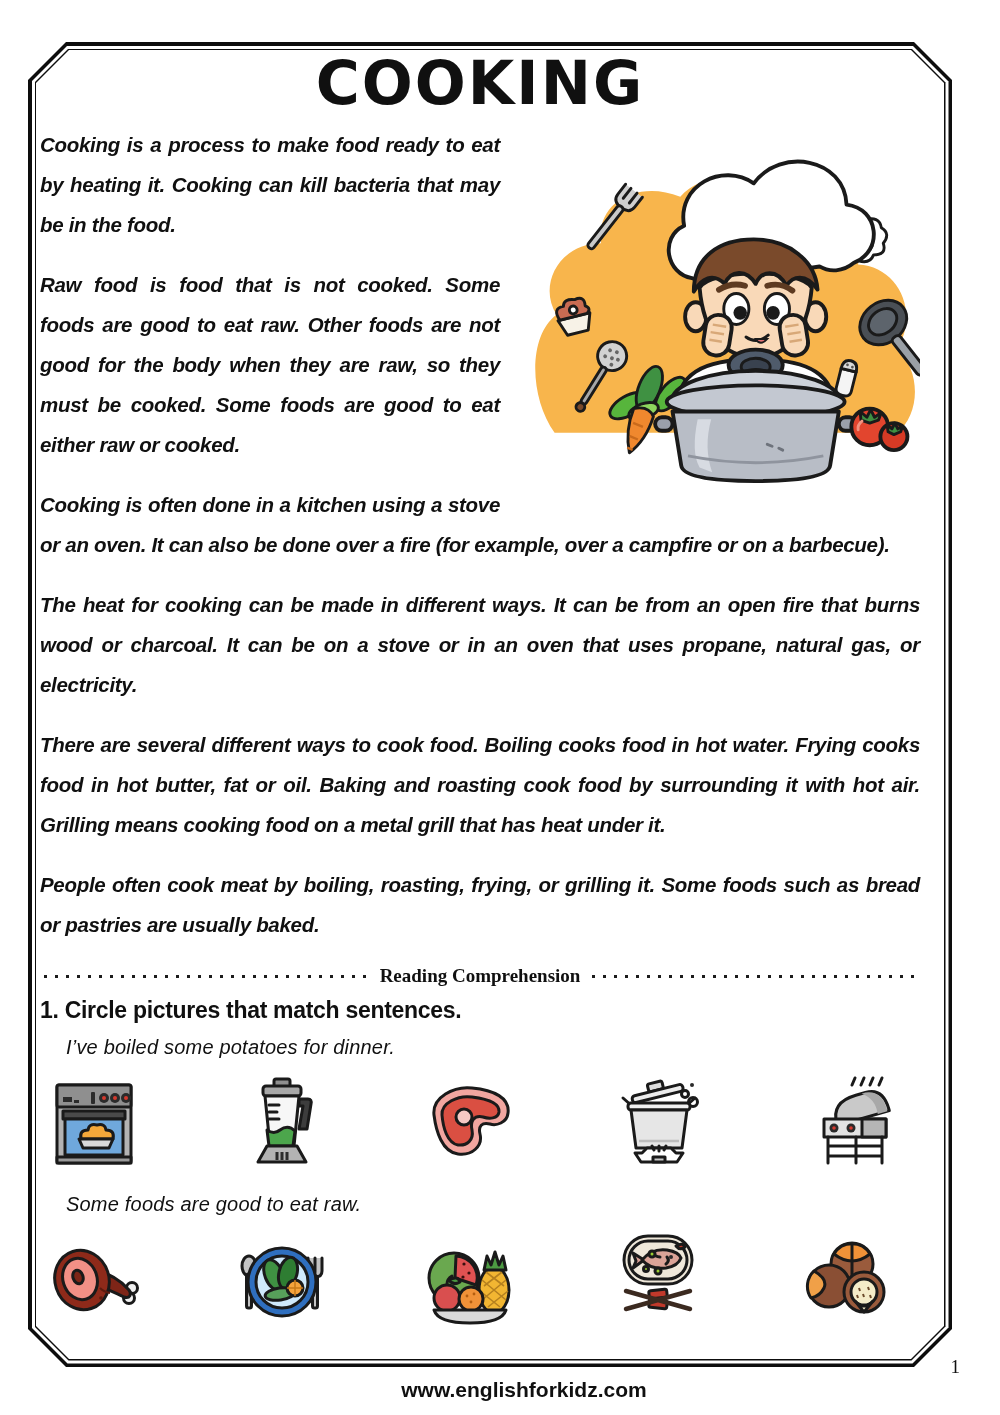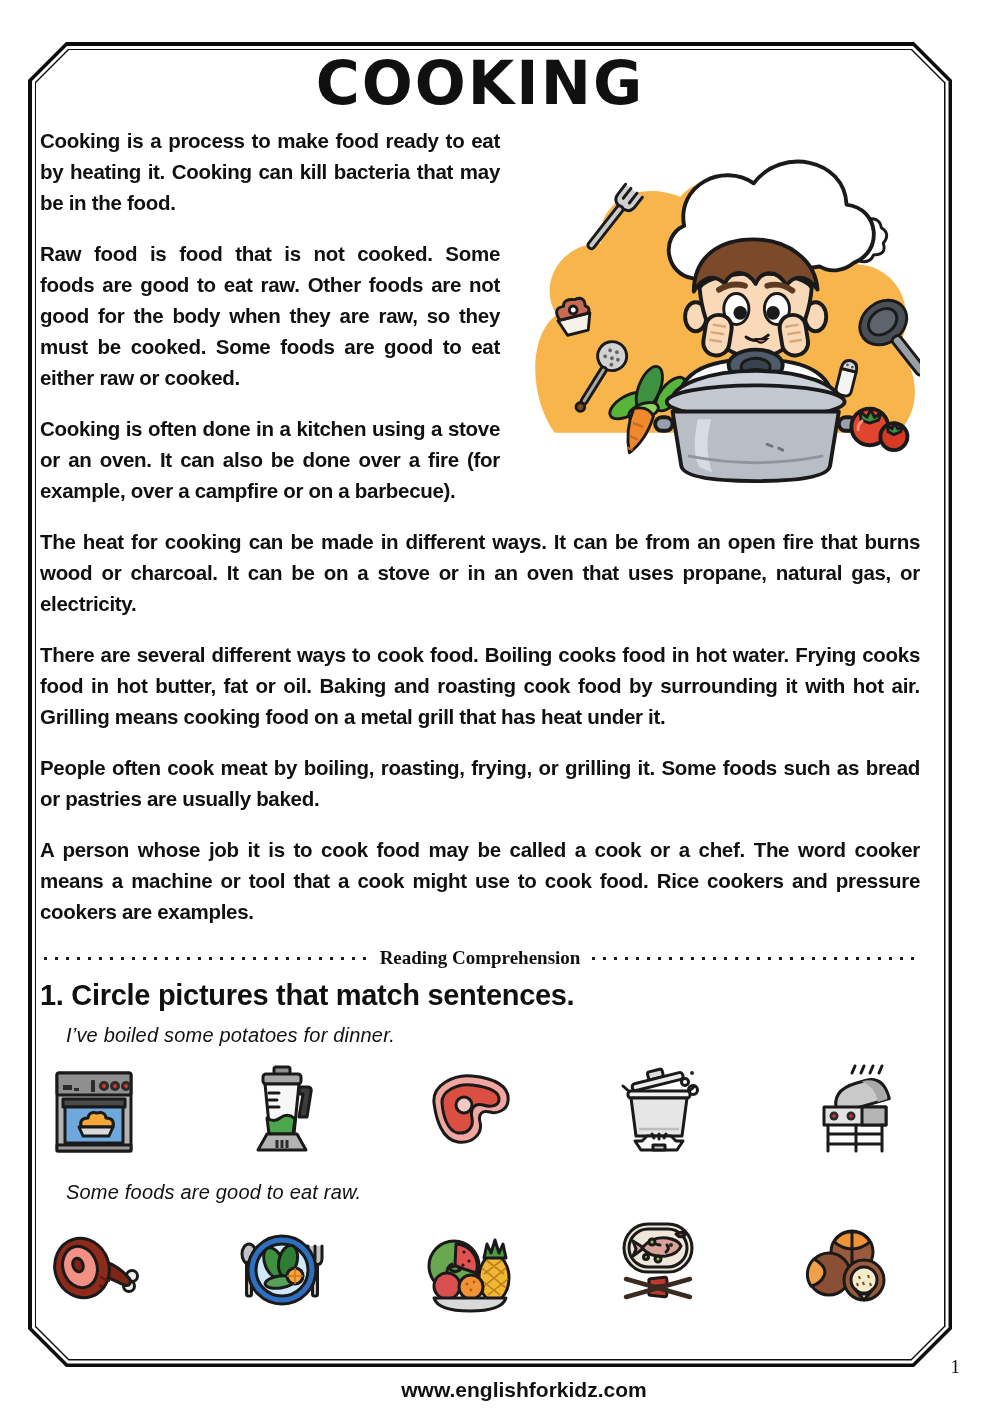--- a/index.html
+++ b/index.html
@@ -19,37 +19,37 @@
   .bl4{inset:8px;background:#ffffff;
        clip-path:polygon(33px 0,calc(100% - 33px) 0,100% 33px,100% calc(100% - 33px),calc(100% - 33px) 100%,33px 100%,0 calc(100% - 33px),0 33px);}
   .sheet-content{position:absolute;inset:0;padding:8px 32px 0 12px;overflow:hidden;}
 
   
   .title{
     text-align:center;font-family:"DejaVu Sans","Liberation Sans",sans-serif;
     font-weight:bold;font-size:60px;line-height:1.05;letter-spacing:2px;margin:2px 0 10px 0;
   }
   .article p{
-    font-size:20.5px;line-height:31px;font-weight:bold;letter-spacing:-0.3px;
-    text-align:justify;margin:0 0 20px 0;
+    font-size:20.5px;line-height:40px;font-weight:bold;letter-spacing:-0.3px;
+    text-align:justify;margin:0 0 20px 0;font-style:italic;
   }
   .illustration{float:right;width:406px;height:368px;margin:0 0 6px 14px;}
 
   
   .divider{display:flex;align-items:center;margin:2px 0 10px 0;clear:both;}
   .dots{flex:1;height:5px;
     background-image:radial-gradient(circle,#1c1c1c 1.7px,transparent 2px);
     background-size:11px 5px;background-repeat:repeat-x;background-position:left center;}
   .divider-label{
     font-family:"Liberation Serif",serif;font-weight:bold;
     font-size:19px;padding:0 8px;white-space:nowrap;
   }
 
   
-  .ex-heading{font-size:29px;font-weight:bold;letter-spacing:-0.3px;margin:0 0 12px 0;}
+  .ex-heading{font-size:23px;font-weight:bold;letter-spacing:-0.3px;margin:0 0 12px 0;}
   .sentence{font-style:italic;font-size:20px;font-weight:normal;letter-spacing:0.2px;margin:0 0 10px 26px;}
   .icon-row{display:flex;justify-content:space-between;align-items:center;padding:0 22px 0 2px;height:108px;margin-bottom:16px;}
   .icon{width:104px;height:104px;display:flex;align-items:center;justify-content:center;}
   .icon svg{display:block;}
 
   
   .footer{position:absolute;left:0;right:0;top:1378px;text-align:center;
     font-weight:bold;font-size:21px;letter-spacing:0px;padding-left:48px;}
   .page-num{position:absolute;right:40px;top:1356px;
     font-family:"Liberation Serif",serif;font-size:19px;}
@@ -182,21 +182,20 @@
           </g>
         </svg>
       </div>
 
       <p>Cooking is a process to make food ready to eat by heating it. Cooking can kill bacteria that may be in the food.</p>
       <p>Raw food is food that is not cooked. Some foods are good to eat raw. Other foods are not good for the body when they are raw, so they must be cooked. Some foods are good to eat either raw or cooked.</p>
       <p>Cooking is often done in a kitchen using a stove or an oven. It can also be done over a fire (for example, over a campfire or on a barbecue).</p>
       <p>The heat for cooking can be made in different ways. It can be from an open fire that burns wood or charcoal. It can be on a stove or in an oven that uses propane, natural gas, or electricity.</p>
       <p>There are several different ways to cook food. Boiling cooks food in hot water. Frying cooks food in hot butter, fat or oil. Baking and roasting cook food by surrounding it with hot air. Grilling means cooking food on a metal grill that has heat under it.</p>
       <p>People often cook meat by boiling, roasting, frying, or grilling it. Some foods such as bread or pastries are usually baked.</p>
-      <p>A person whose job it is to cook food may be called a cook or a chef. The word cooker means a machine or tool that a cook might use to cook food. Rice cookers and pressure cookers are examples.</p>
     </div>
 
     <div class="divider">
       <div class="dots"></div>
       <div class="divider-label">Reading Comprehension</div>
       <div class="dots"></div>
     </div>
 
     <div class="ex-heading">1. Circle pictures that match sentences.</div>
 

